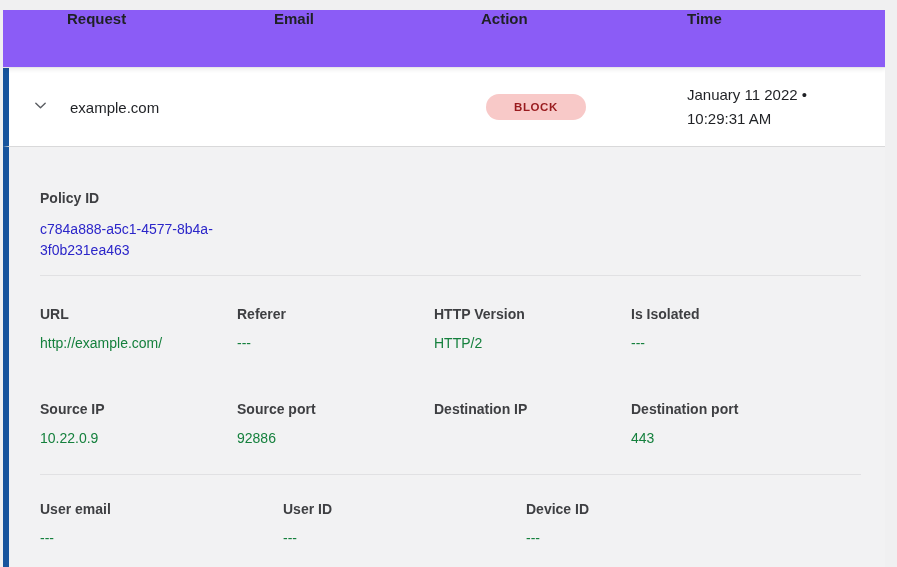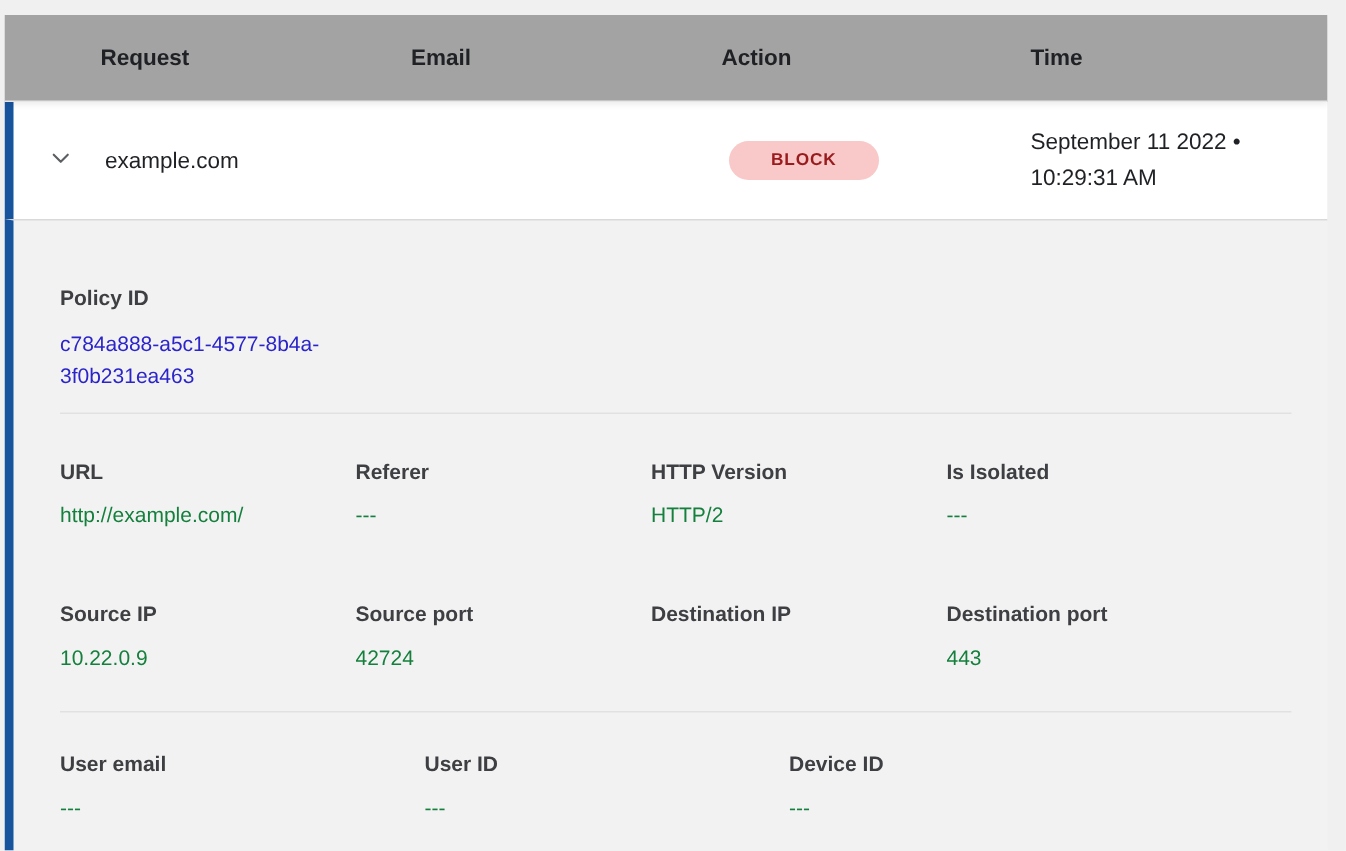--- a/index.html
+++ b/index.html
@@ -19,24 +19,24 @@
     position:absolute;
     left:3px; top:10px;
     width:882px; height:557px;
     display:flex; flex-direction:column;
     overflow:hidden;
   }
   
   .table-header{
     flex:none;
     height:58px;
-    background:#a3a3a3;
+    background:#8b5cf6;
     border-bottom:1px solid #e6e6e8;
     box-shadow:0 2px 4px rgba(0,0,0,.07);
-    display:flex; align-items:center;
+    display:flex; 
     padding-left:64px;
     position:relative; z-index:2;
   }
   .th{
     font-size:15px; font-weight:700; color:#1f2125;
   }
   .th-request,.th-email{width:207px;}
   .th-action{width:206px;}
   .th-time{flex:1;}
   
@@ -115,21 +115,21 @@
           <svg width="15" height="15" viewBox="0 0 16 16">
               <path d="M3 5.5l5 5 5-5" fill="none" stroke="#5b5e63" stroke-width="1.5" stroke-linecap="round" stroke-linejoin="round"></path>
             </svg>
         </span>
       </button>
     </div>
     <div class="cell-request">example.com</div>
     <div class="cell-action">
       <span class="badge">BLOCK</span>
     </div>
-    <div class="cell-time">September 11 2022 • 10:29:31 AM</div>
+    <div class="cell-time">January 11 2022 • 10:29:31 AM</div>
   </div>
 
   <div class="details">
 
     <div class="policy-block">
       <div class="lbl">Policy ID</div>
       <a class="policy-link">c784a888-a5c1-4577-8b4a-3f0b231ea463</a>
     </div>
 
     <div class="divider div-1"></div>
@@ -153,21 +153,21 @@
       </div>
     </div>
 
     <div class="grid g2">
       <div class="fcell">
         <div class="lbl">Source IP</div>
         <div class="val">10.22.0.9</div>
       </div>
       <div class="fcell">
         <div class="lbl">Source port</div>
-        <div class="val">42724</div>
+        <div class="val">92886</div>
       </div>
       <div class="fcell">
         <div class="lbl">Destination IP</div>
       </div>
       <div class="fcell">
         <div class="lbl">Destination port</div>
         <div class="val">443</div>
       </div>
     </div>
 

